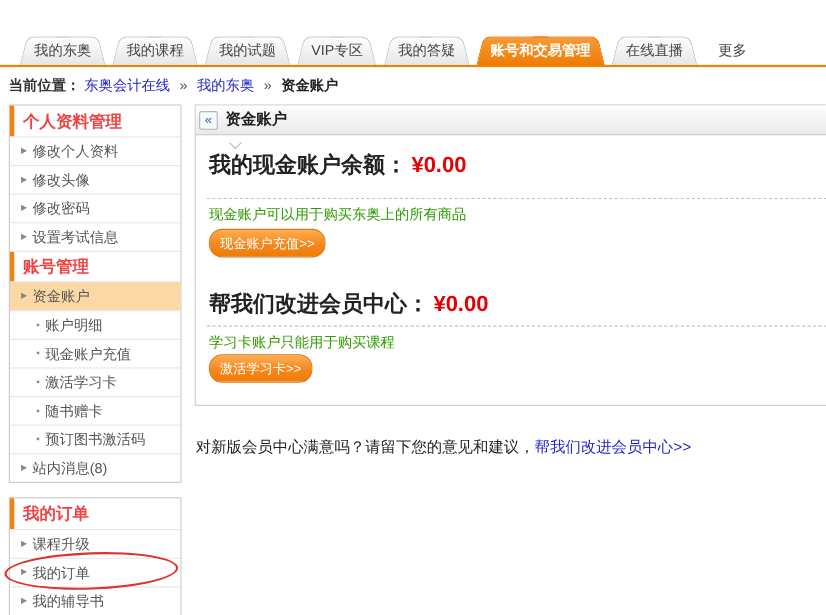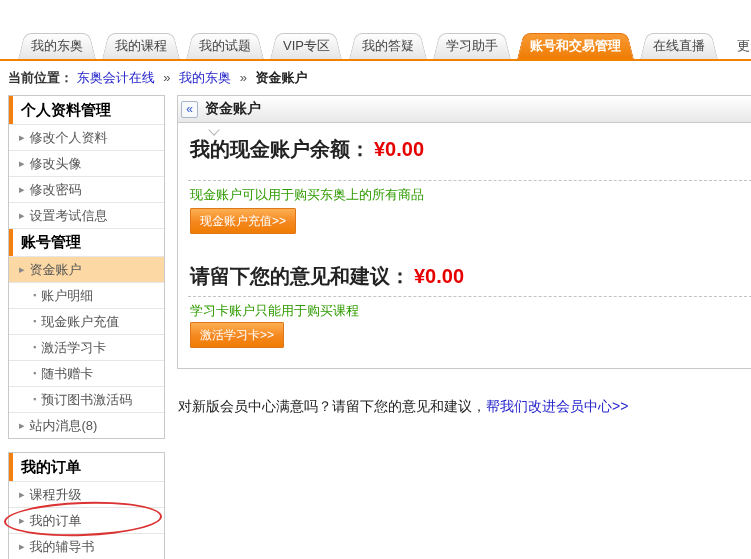--- a/index.html
+++ b/index.html
@@ -28,21 +28,21 @@
   .bc-link{color:#2424cc;text-decoration:none;cursor:pointer;}
   .bc-sep{color:#555;margin:0 5px;}
   .bc-current{font-weight:bold;color:#222;}
 
   
   .sbox{position:absolute;left:8px;width:157px;background:#fff;border:1px solid #c9c9c9;box-sizing:border-box;}
   .sbox1{top:71px;}
   .sbox2{top:428px;}
   .srow{display:flex;align-items:center;height:26px;font-size:13px;color:#555;padding-left:10px;cursor:pointer;position:relative;box-sizing:border-box;}
   .srow + .srow{border-top:1px solid #e6e6e6;}
-  .srow.header{height:28px;font-size:15px;font-weight:bold;color:#000000;padding-left:12px;cursor:default;}
+  .srow.header{height:28px;font-size:15px;font-weight:bold;color:#ef4444;padding-left:12px;cursor:default;}
   .srow.header::before{content:"";position:absolute;left:0;top:0;bottom:0;width:4px;background:#f28111;}
   .srow.active{background:#fcd8a4;}
   .srow.sub{padding-left:24px;}
   .arrow-icon{color:#888;font-size:11px;margin-right:5px;line-height:1;}
   .square-icon{color:#888;font-size:9px;margin-right:5px;line-height:1;}
 
   
   .ellipse{position:absolute;left:4px;top:478px;width:154px;height:30px;border:2px solid #dc3232;border-radius:50%;transform:rotate(-2deg);z-index:6;pointer-events:none;}
 
   
@@ -56,21 +56,21 @@
   .bal2{top:167px;}
   .bal-amount{color:#e60000;margin-left:4px;}
   .dash{position:absolute;left:10px;right:0;border-top:1px dashed #c3c3c3;}
   .dash1{top:84px;}
   .dash2{top:200px;}
   .note{position:absolute;left:12px;font-size:13px;color:#2f9b00;white-space:nowrap;}
   .note1{top:90px;}
   .note2{top:206px;}
   .obtn{height:26px;padding:0 9px;font-size:12px;color:#fff;
     background:linear-gradient(#fcaf52,#f5871f 55%,#ef7c02);
-    border:1px solid #e0761a;border-radius:1px;cursor:pointer;
+    border:1px solid #e0761a;border-radius:12px;cursor:pointer;
     font-family:"Liberation Sans","DejaVu Sans",sans-serif;}
   .btn1{position:absolute;top:112px;left:12px;}
   .btnrow{position:absolute;top:226px;left:12px;display:flex;}
 
   
   .feedback{position:absolute;left:178px;top:374px;font-size:14px;color:#222;white-space:nowrap;}
   .feedback a{color:#2424cc;text-decoration:none;cursor:pointer;}
 </style>
 </head>
 <body>
@@ -102,25 +102,20 @@
         <i class="tab-bg-r"></i>
         <span class="tab-label">VIP专区</span>
       </div>
 
       <div class="tab">
         <i class="tab-bg-l"></i>
         <i class="tab-bg-r"></i>
         <span class="tab-label">我的答疑</span>
       </div>
 
-      <div class="tab">
-        <i class="tab-bg-l"></i>
-        <i class="tab-bg-r"></i>
-        <span class="tab-label">学习助手</span>
-      </div>
 
       <div class="tab active">
         <i class="tab-bg-l"></i>
         <i class="tab-bg-r"></i>
         <span class="tab-label">账号和交易管理</span>
       </div>
 
       <div class="tab">
         <i class="tab-bg-l"></i>
         <i class="tab-bg-r"></i>
@@ -265,21 +260,21 @@
     <span class="chevron-down"></span>
 
     <div class="bal bal1">
       <span class="bal-label">我的现金账户余额：</span><span class="bal-amount">¥0.00</span>
     </div>
     <div class="dash dash1"></div>
     <div class="note note1">现金账户可以用于购买东奥上的所有商品</div>
     <button class="obtn btn1">现金账户充值&gt;&gt;</button>
 
     <div class="bal bal2">
-      <span class="bal-label">请留下您的意见和建议：</span><span class="bal-amount">¥0.00</span>
+      <span class="bal-label">帮我们改进会员中心：</span><span class="bal-amount">¥0.00</span>
     </div>
     <div class="dash dash2"></div>
     <div class="note note2">学习卡账户只能用于购买课程</div>
     <div class="btnrow">
       <button class="obtn">激活学习卡&gt;&gt;</button>
     </div>
   </div>
 
   <div class="feedback">
     <span>对新版会员中心满意吗？请留下您的意见和建议，</span><a>帮我们改进会员中心&gt;&gt;</a>

